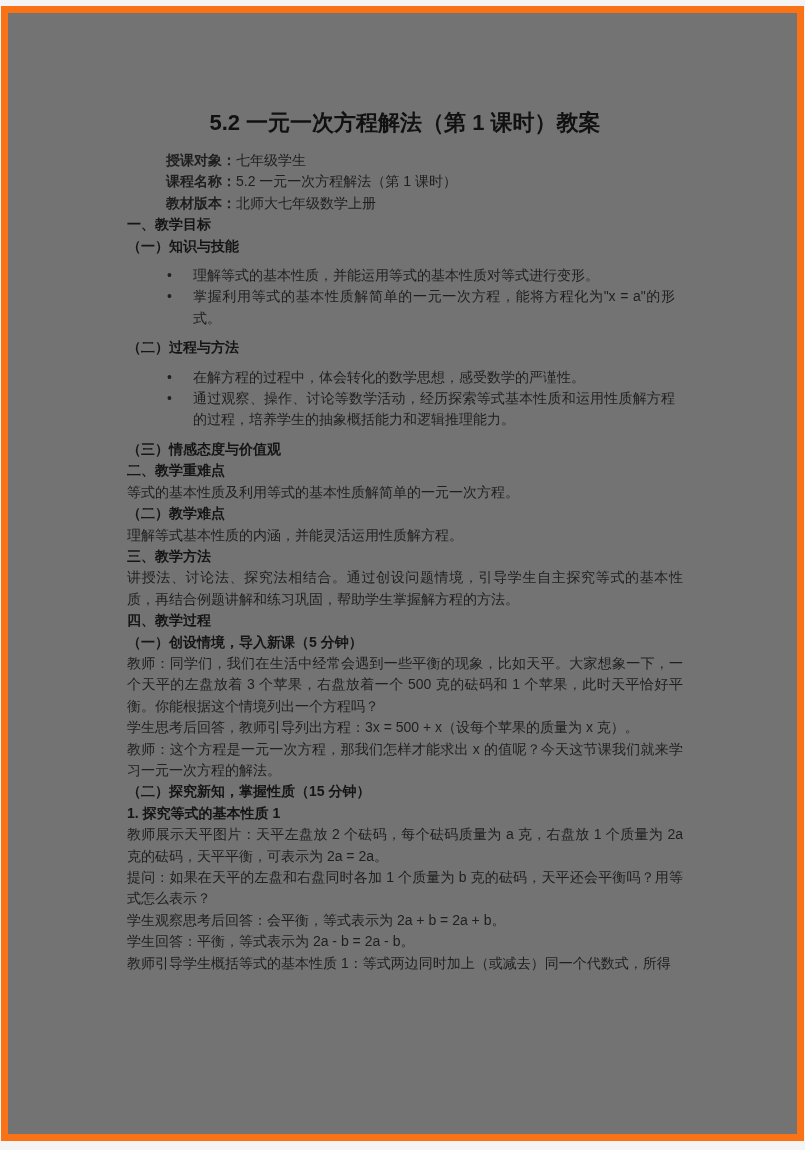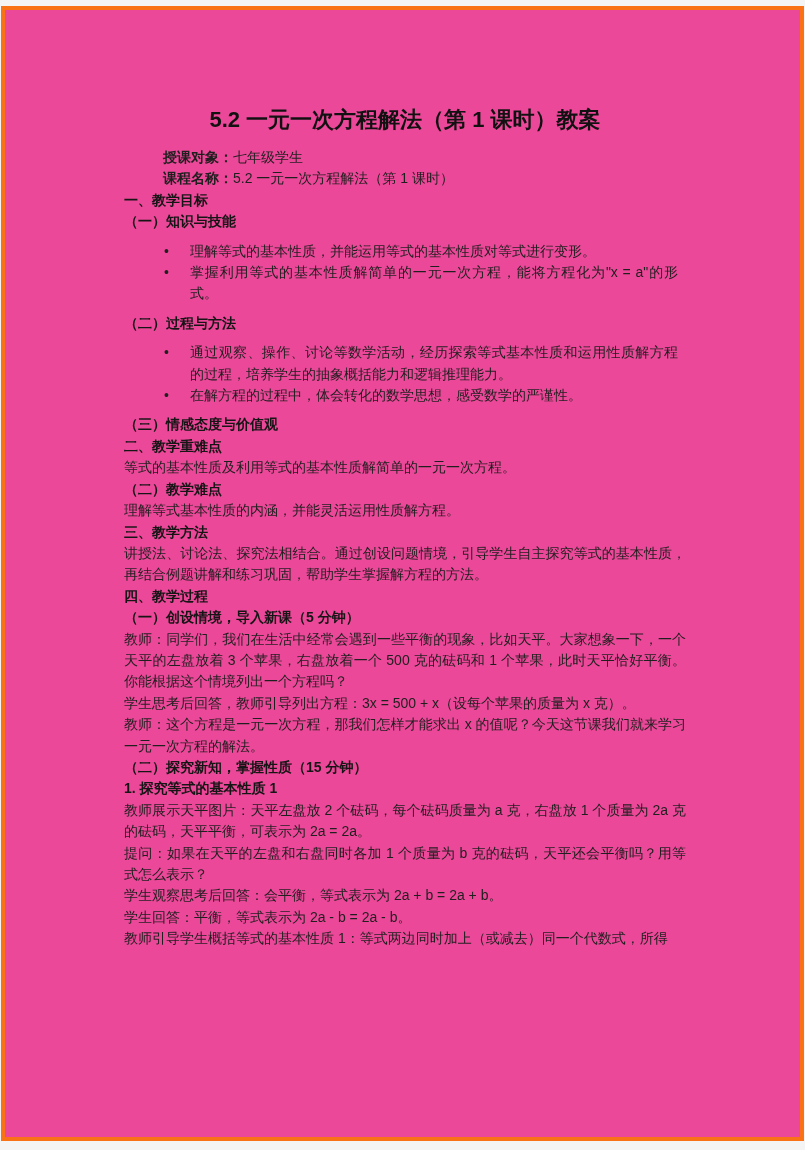--- a/index.html
+++ b/index.html
@@ -15,22 +15,22 @@
     width: 805px;
     height: 1150px;
     overflow: hidden;
   }
   .page {
     position: absolute;
     left: 1px;
     right: 1px;
     top: 6px;
     bottom: 9px;
-    background: #ec4899;
-    border: 4px solid #f97316;
+    background: #737373;
+    border: 7px solid #f97316;
     box-sizing: border-box;
     overflow: hidden;
   }
   .content {
     padding: 96px 114px 0 119px;
     color: #1f1f1f;
     font-size: 14px;
     line-height: 21.4px;
     text-align: justify;
   }
@@ -77,33 +77,34 @@
 <body>
 
 <div class="canvas">
   <div class="page">
     <div class="content">
 
       <h1 class="doc-title">5.2 一元一次方程解法（第 1 课时）教案</h1>
 
       <p class="meta"><span class="lbl">授课对象：</span><span>七年级学生</span></p>
       <p class="meta"><span class="lbl">课程名称：</span><span>5.2 一元一次方程解法（第 1 课时）</span></p>
+      <p class="meta"><span class="lbl">教材版本：</span><span>北师大七年级数学上册</span></p>
 
       <h2 class="sec">一、教学目标</h2>
 
       <h3 class="subsec">（一）知识与技能</h3>
       <ul class="bullets">
         <li>理解等式的基本性质，并能运用等式的基本性质对等式进行变形。</li>
         <li>掌握利用等式的基本性质解简单的一元一次方程，能将方程化为"x = a"的形式。</li>
       </ul>
 
       <h3 class="subsec">（二）过程与方法</h3>
       <ul class="bullets">
+        <li>在解方程的过程中，体会转化的数学思想，感受数学的严谨性。</li>
         <li>通过观察、操作、讨论等数学活动，经历探索等式基本性质和运用性质解方程的过程，培养学生的抽象概括能力和逻辑推理能力。</li>
-        <li>在解方程的过程中，体会转化的数学思想，感受数学的严谨性。</li>
       </ul>
 
       <h3 class="subsec">（三）情感态度与价值观</h3>
 
       <h2 class="sec">二、教学重难点</h2>
       <p>等式的基本性质及利用等式的基本性质解简单的一元一次方程。</p>
       <h3 class="subsec">（二）教学难点</h3>
       <p>理解等式基本性质的内涵，并能灵活运用性质解方程。</p>
 
       <h2 class="sec">三、教学方法</h2>

